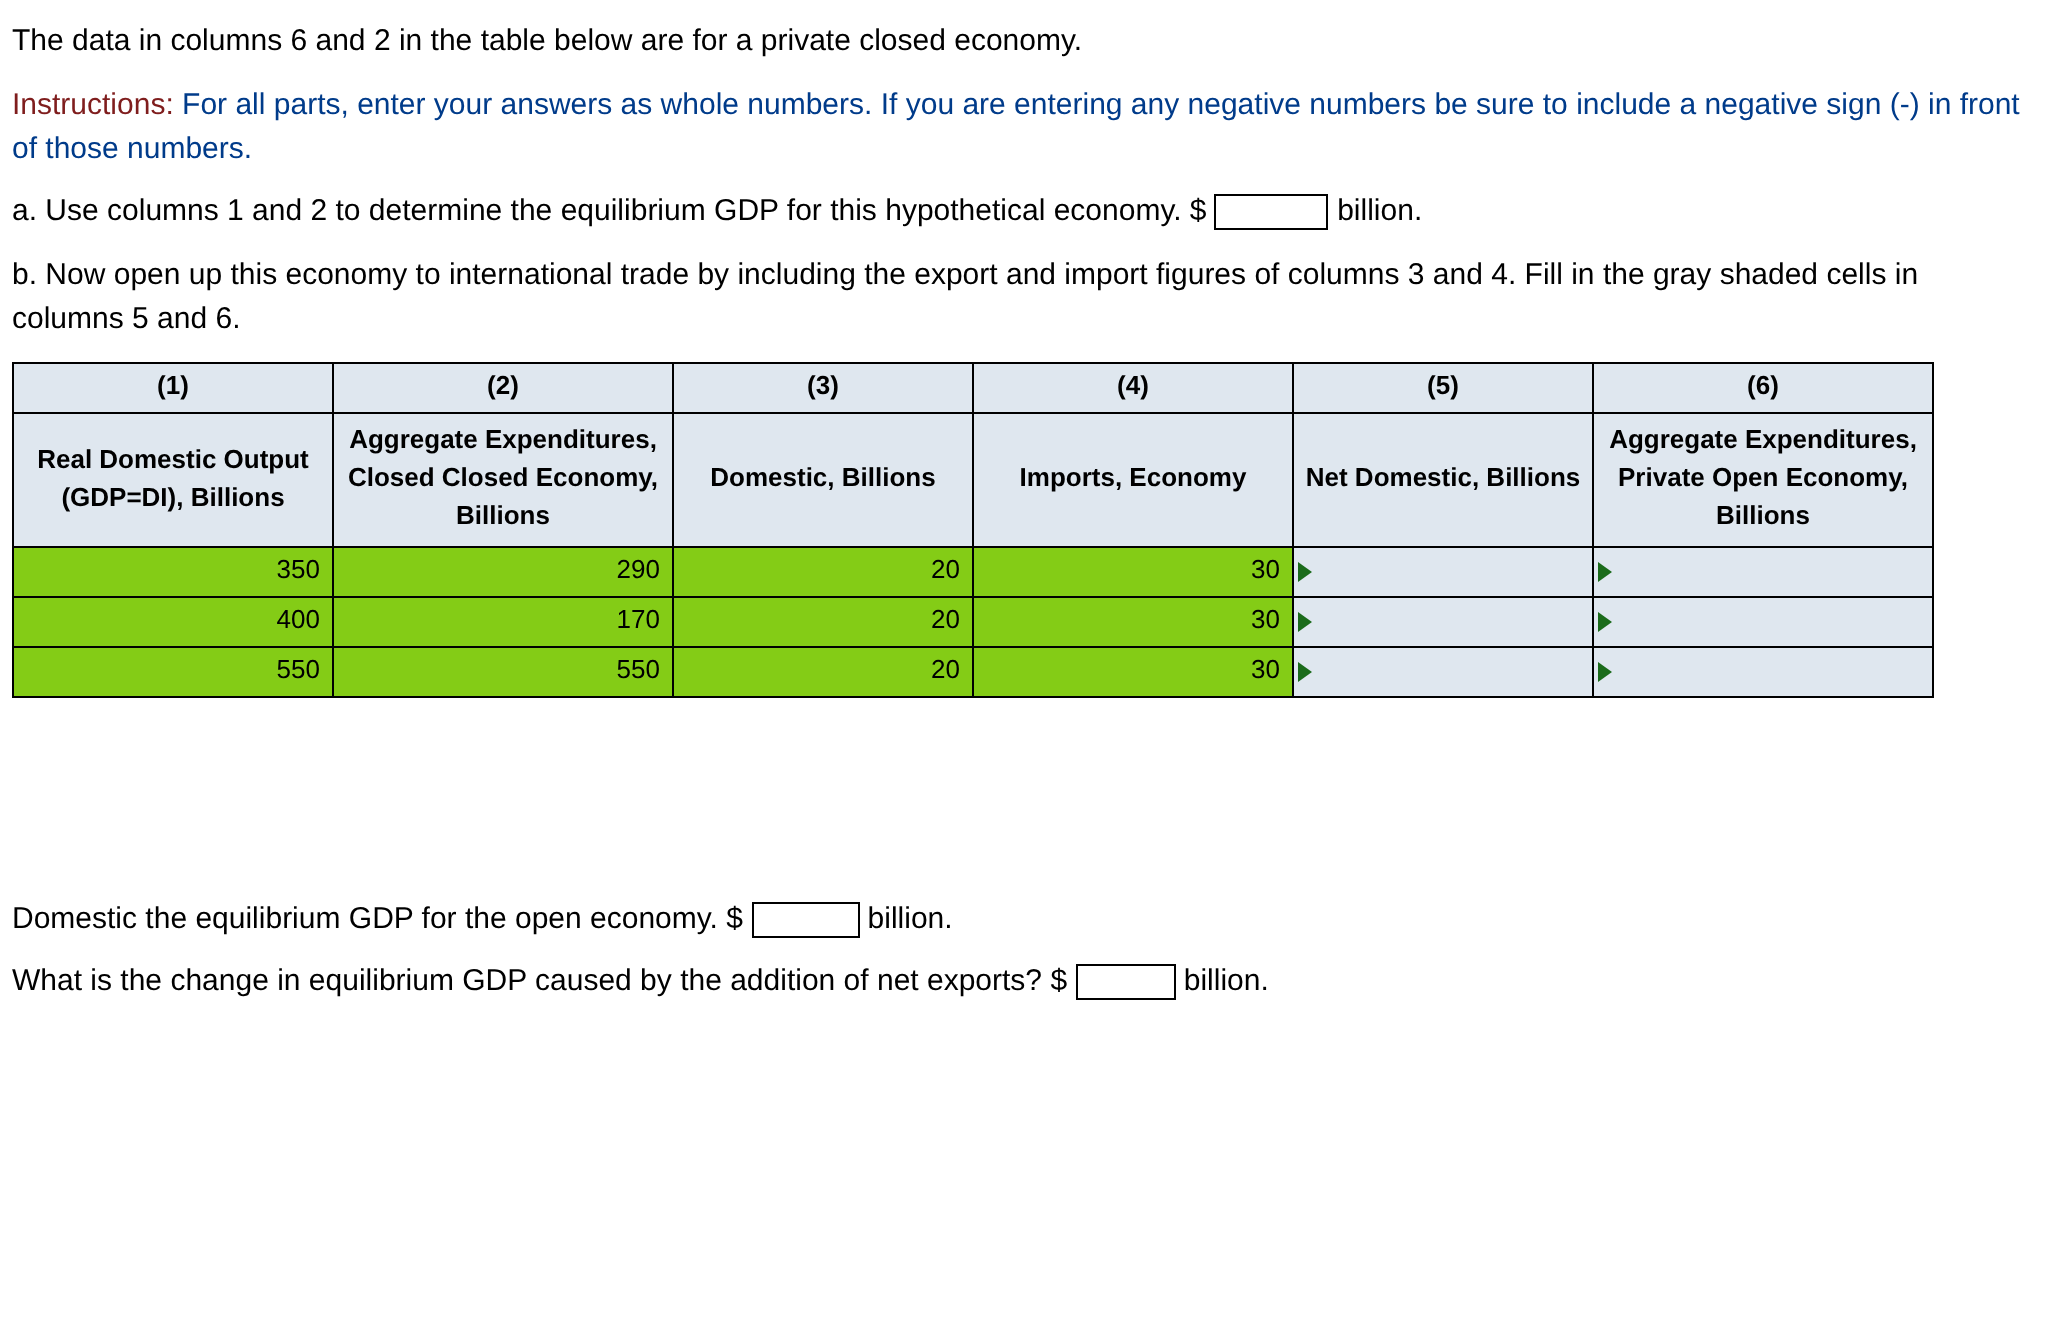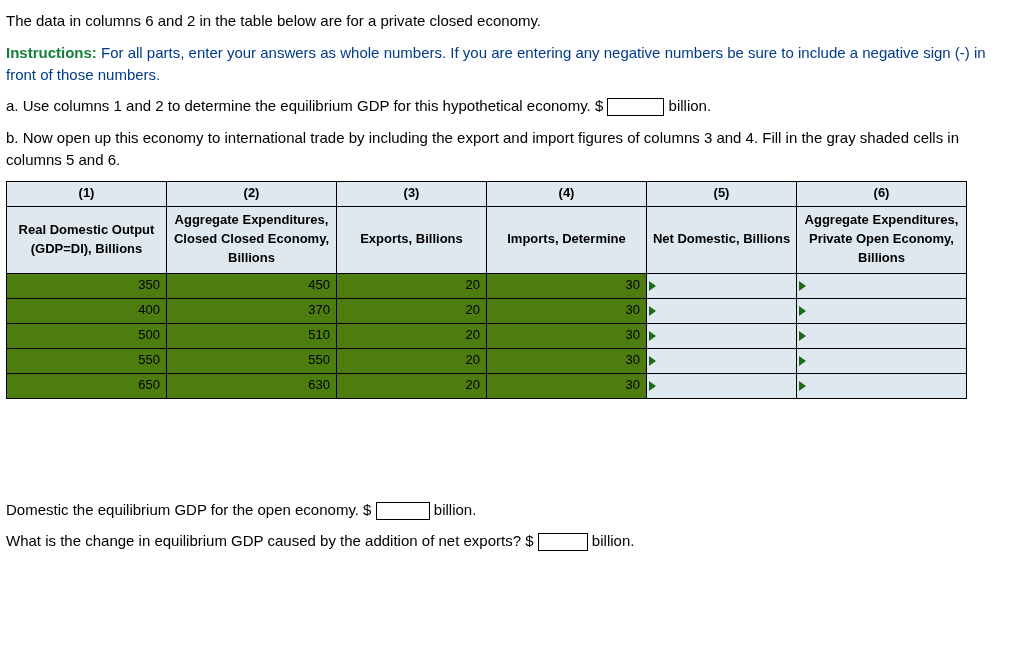--- a/index.html
+++ b/index.html
@@ -7,22 +7,22 @@
     font-size: 15px;
     color: #000;
     margin: 0;
     padding: 4px 6px;
     line-height: 1.45;
   }
   .instructions {
     color: #003b8a;
   }
   .instructions b {
-    color: #15803d;
-    font-weight: bold;
+    color: #7f1d1d;
+    font-weight: normal;
   }
   .input-box {
     display: inline-block;
     border: 1px solid #000;
     width: 55px;
     height: 16px;
     vertical-align: middle;
     background: #fff;
   }
   .input-box.small { width: 52px; }
@@ -39,21 +39,21 @@
     padding: 2px 4px;
     vertical-align: middle;
   }
   th {
     background: #dfe7ef;
     text-align: center;
     font-weight: bold;
   }
   td.num {
     text-align: right;
-    background: #4d7c0f;
+    background: #84cc16;
     padding-right: 6px;
     height: 20px;
   }
   td.shaded {
     background: #dfe7ef;
     position: relative;
     height: 20px;
   }
   td.shaded.dashed {
     border: 1.4px dashed #2a7fc7;
@@ -110,78 +110,54 @@
     <th>(1)</th>
     <th>(2)</th>
     <th>(3)</th>
     <th>(4)</th>
     <th>(5)</th>
     <th>(6)</th>
   </tr>
   <tr class="hdr-row">
     <th>Real Domestic Output (GDP=DI), Billions</th>
     <th>Aggregate Expenditures, Closed Closed Economy, Billions</th>
-    <th>Exports, Billions</th>
-    <th>Imports, Determine</th>
+    <th>Domestic, Billions</th>
+    <th>Imports, Economy</th>
     <th>Net Domestic, Billions</th>
     <th>Aggregate Expenditures, Private Open Economy, Billions</th>
   </tr>
   </tbody>
     <tbody id="tbody">
       <tr>
         <td class="num">350</td>
-        <td class="num">450</td>
+        <td class="num">290</td>
         <td class="num">20</td>
         <td class="num">30</td>
         <td class="shaded">
           <span class="tri"></span>
         </td>
         <td class="shaded">
           <span class="tri"></span>
         </td>
       </tr>
       <tr>
         <td class="num">400</td>
-        <td class="num">370</td>
-        <td class="num">20</td>
-        <td class="num">30</td>
-        <td class="shaded">
-          <span class="tri"></span>
-        </td>
-        <td class="shaded">
-          <span class="tri"></span>
-        </td>
-      </tr>
-      <tr>
-        <td class="num">500</td>
-        <td class="num">510</td>
+        <td class="num">170</td>
         <td class="num">20</td>
         <td class="num">30</td>
         <td class="shaded">
           <span class="tri"></span>
         </td>
         <td class="shaded">
           <span class="tri"></span>
         </td>
       </tr>
       <tr>
         <td class="num">550</td>
         <td class="num">550</td>
-        <td class="num">20</td>
-        <td class="num">30</td>
-        <td class="shaded">
-          <span class="tri"></span>
-        </td>
-        <td class="shaded">
-          <span class="tri"></span>
-        </td>
-      </tr>
-      <tr>
-        <td class="num">650</td>
-        <td class="num">630</td>
         <td class="num">20</td>
         <td class="num">30</td>
         <td class="shaded">
           <span class="tri"></span>
         </td>
         <td class="shaded">
           <span class="tri"></span>
         </td>
       </tr>
     </tbody>

